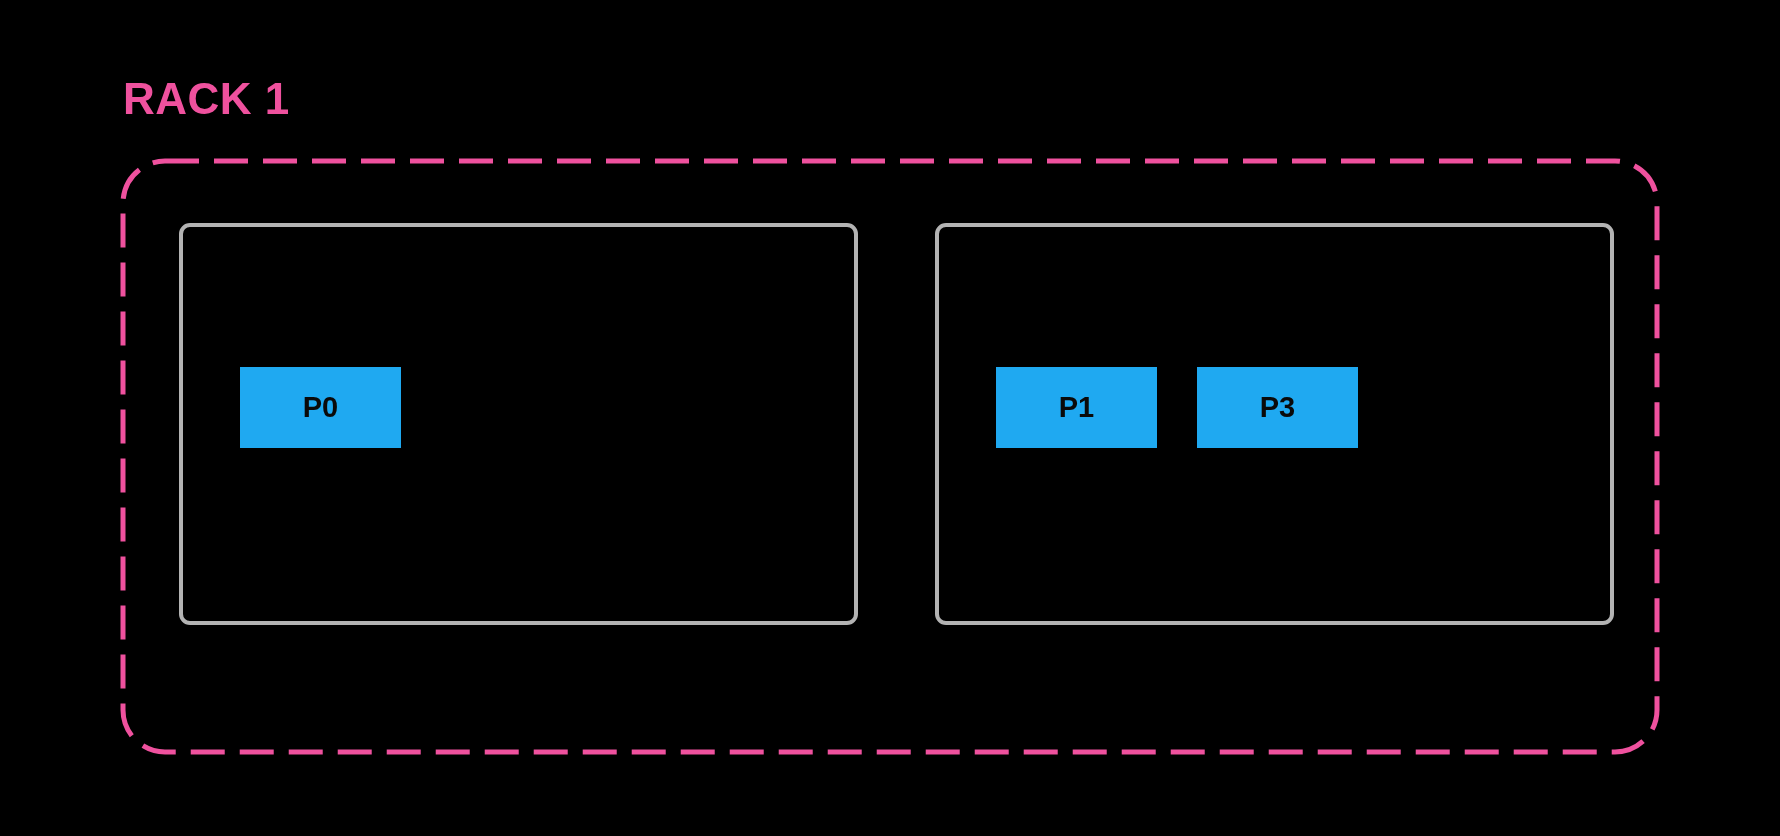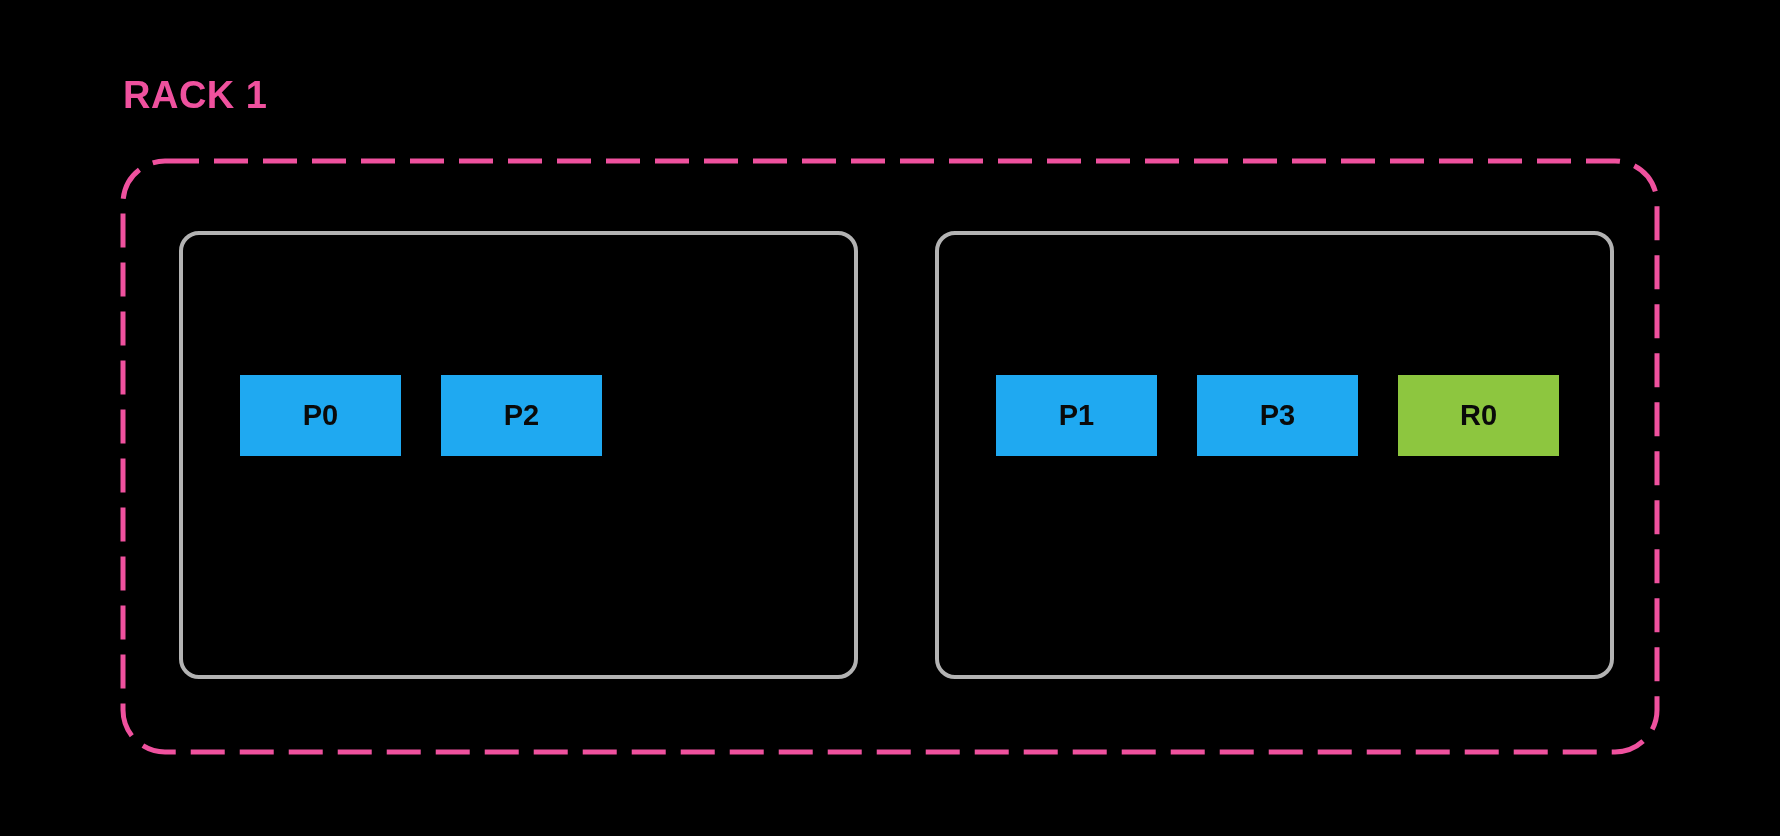--- a/index.html
+++ b/index.html
@@ -5,31 +5,31 @@
   html,body{margin:0;padding:0;background:#000;}
   #canvas{
     position:relative;
     width:1780px;height:836px;
     background:var(--bg,#000);
     overflow:hidden;
     font-family:"Liberation Sans",sans-serif;
   }
   .rack-label{
     position:absolute;left:123px;top:74px;
-    font-size:38px;font-weight:700;letter-spacing:.5px;
+    font-size:44px;font-weight:700;letter-spacing:.5px;
     color:var(--pink);
   }
   .rack-outline{position:absolute;left:0;top:0;width:1780px;height:836px;}
   .rack-outline-rect{
     fill:none;stroke:var(--pink);stroke-width:5;
     stroke-dasharray:34 15;stroke-linecap:butt;
   }
   .node{
-    position:absolute;top:231px;width:679px;height:448px;
-    border:4px solid var(--gray);border-radius:20px;
+    position:absolute;top:223px;width:679px;height:402px;
+    border:4px solid var(--gray);border-radius:11px;
     box-sizing:border-box;background:transparent;
   }
   .node-left{left:179px;}
   .node-right{left:920px;margin-left:15px;}
   .slot{
     position:absolute;width:161px;height:81px;
     display:flex;align-items:center;justify-content:center;
     font-size:29px;font-weight:700;color:var(--slot-text,#0a0a0a);
   }
   .col0{left:57px}.col1{left:258px}.col2{left:459px}
@@ -43,22 +43,20 @@
 <div id="canvas">
 
   <div class="rack-label">RACK 1</div>
 
   <svg class="rack-outline" viewBox="0 0 1780 836" aria-hidden="true">
     <rect class="rack-outline-rect" x="123" y="161" width="1534" height="591" rx="42" ry="42"></rect>
   </svg>
 
   <div class="node node-left">
       <div class="slot col0 row0 primary">P0</div>
-      <div class="slot col1 row0 primary">P2</div>
     </div>
 
   <div class="node node-right">
       <div class="slot col0 row0 primary">P1</div>
       <div class="slot col1 row0 primary">P3</div>
-      <div class="slot col2 row0 replica">R0</div>
     </div>
 
 </div>
 
 </body></html>

